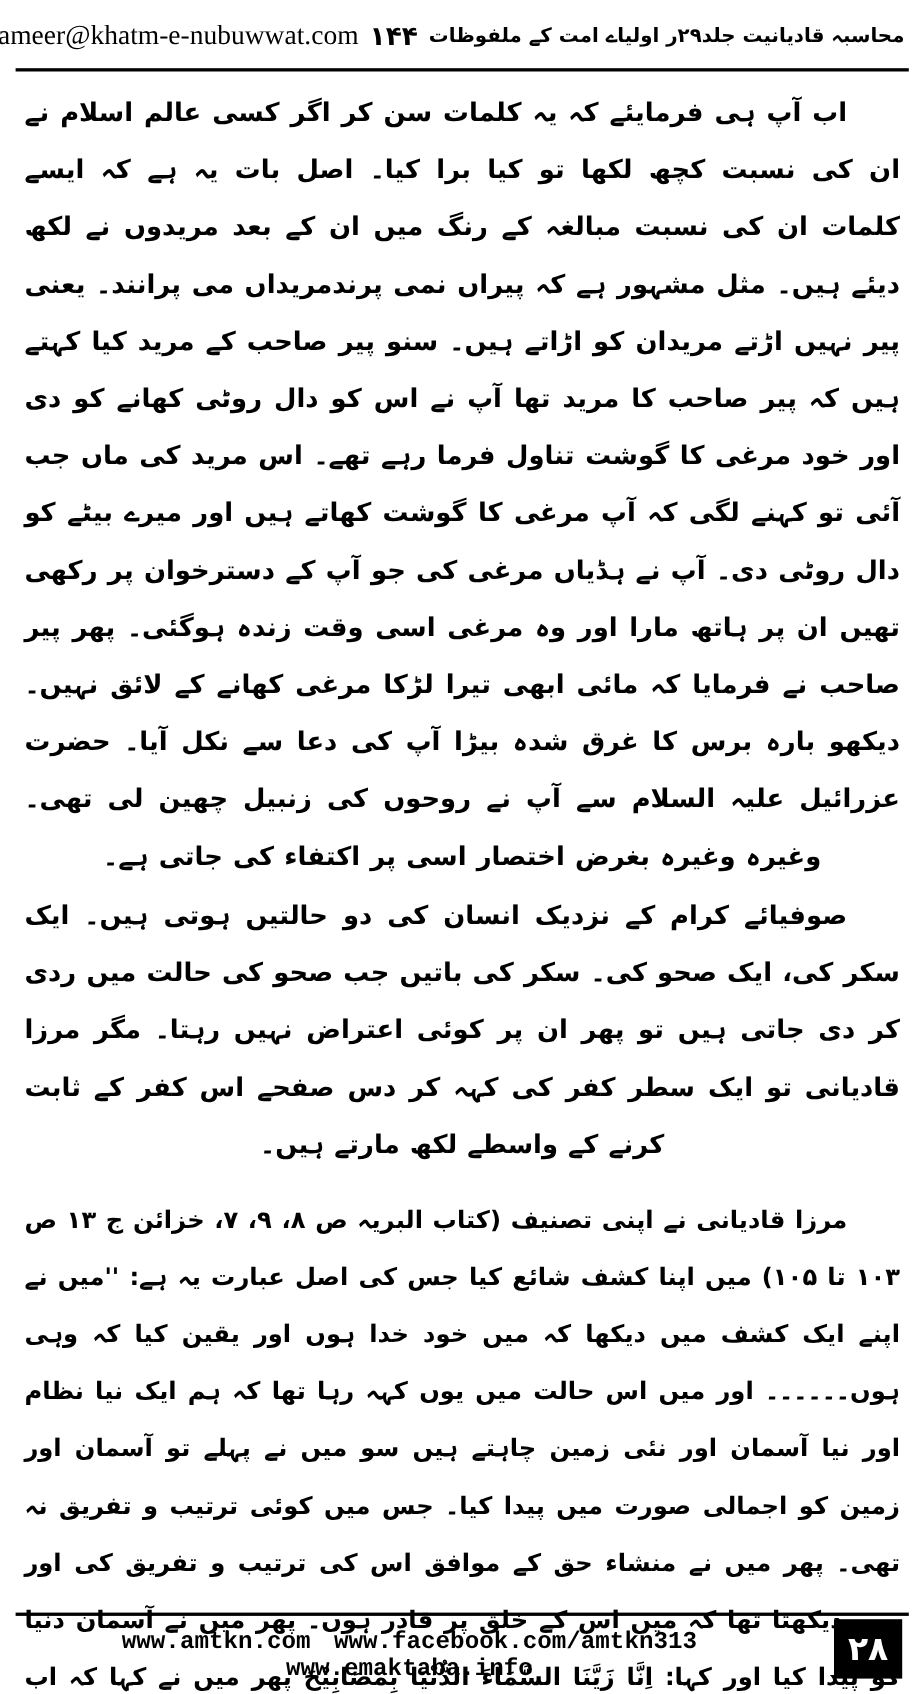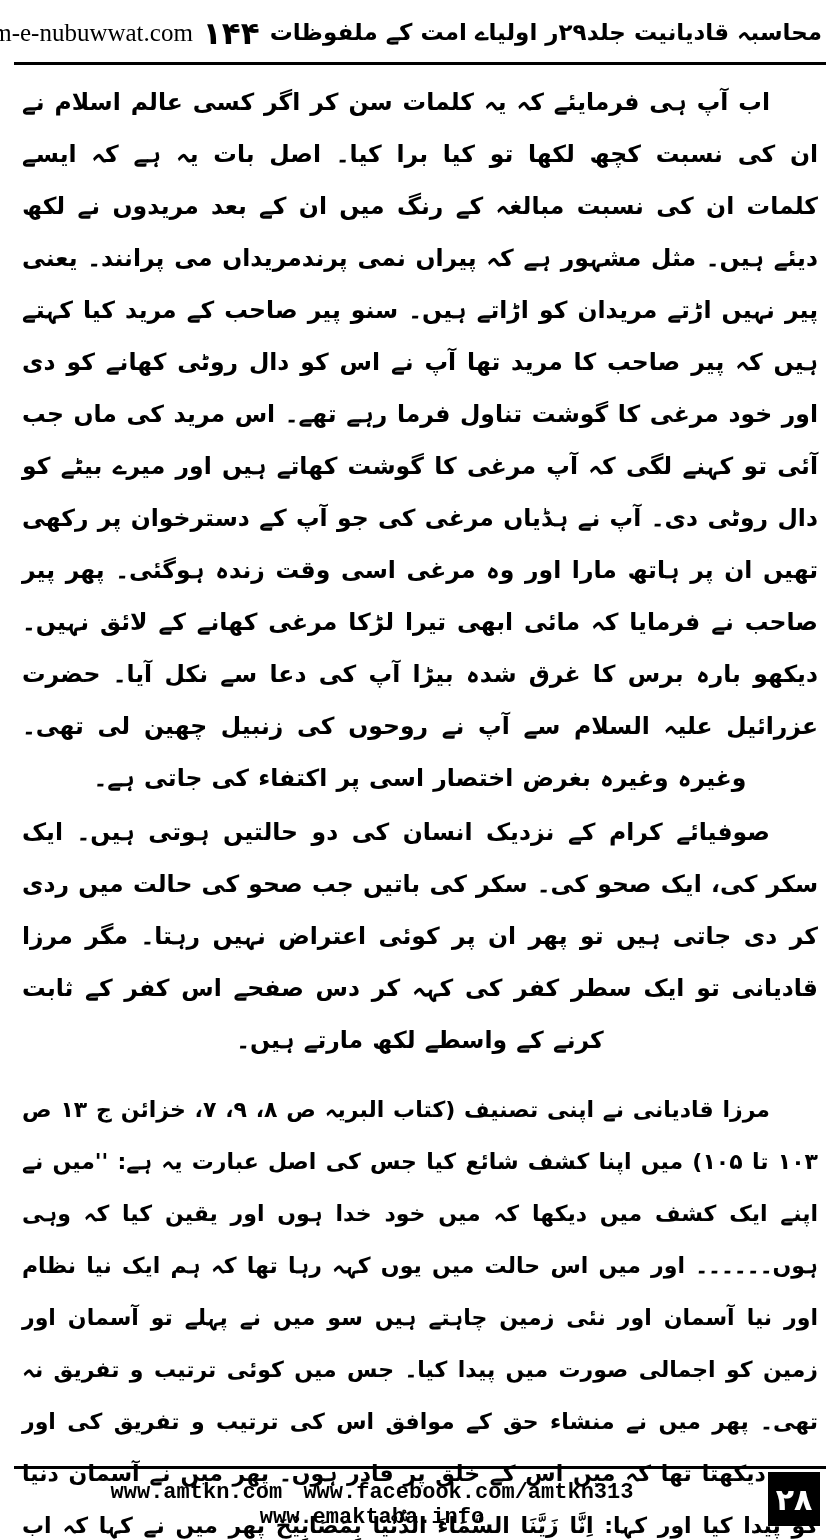--- a/index.html
+++ b/index.html
@@ -31,28 +31,28 @@
     right: 18px;
     left: 18px;
     height: 46px;
     display: flex;
     flex-direction: row;
     align-items: center;
     justify-content: space-between;
     direction: rtl;
   }
   .hdr-right {
-    font-size: 23px;
+    font-size: 18px;
     font-weight: 700;
     letter-spacing: 0px;
     white-space: nowrap;
     line-height: 1.1;
   }
   .hdr-center {
-    font-size: 31px;
+    font-size: 24px;
     font-weight: 700;
     white-space: nowrap;
     padding: 0 10px;
   }
   .hdr-left {
     font-family: "Liberation Serif", "DejaVu Serif", serif;
     font-size: 25px;
     font-weight: 400;
     white-space: nowrap;
     direction: ltr;
@@ -105,21 +105,21 @@
     left: 14px;
     right: 14px;
     top: 0px;
     height: 3px;
     background: #000;
   }
   .page-num-box {
     position: absolute;
     right: 20px;
     top: 6px;
-    width: 52px;
+    width: 62px;
     height: 54px;
     background: #000;
     color: #fff;
     display: flex;
     align-items: center;
     justify-content: center;
     font-size: 30px;
     font-weight: 700;
   }
   .footer-links {

